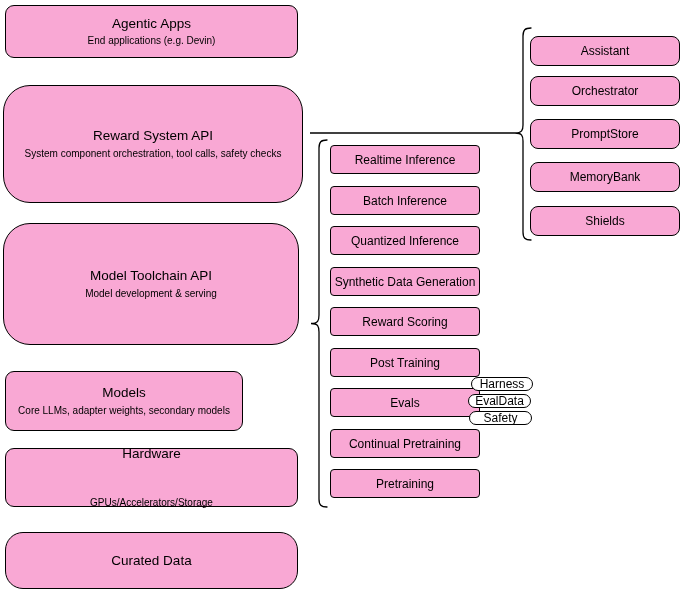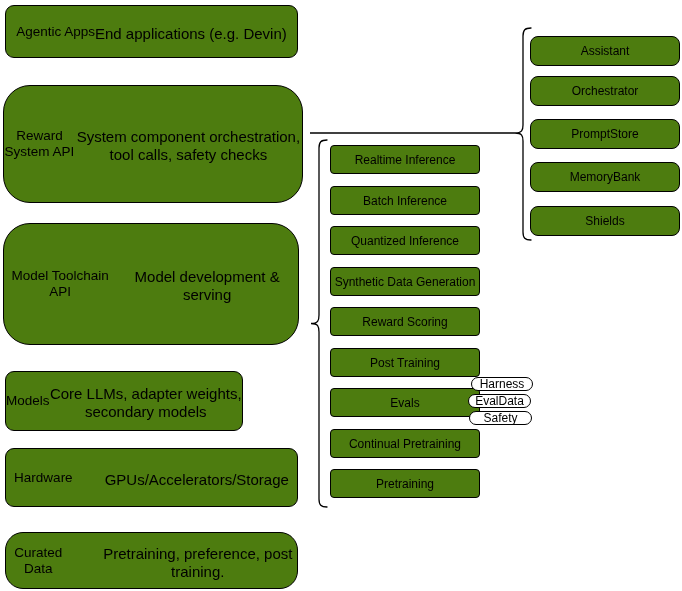--- a/index.html
+++ b/index.html
@@ -7,32 +7,32 @@
     position: relative;
     width: 682px;
     height: 591px;
     background: #ffffff;
     font-family: "Liberation Sans", sans-serif;
     color: #000000;
     overflow: hidden;
   }
   .node {
     position: absolute;
-    background: #4d7c0f;
+    background: #f9a8d4;
     border: 1.3px solid #000000;
     box-sizing: border-box;
     display: flex;
-    flex-direction: row;
+    flex-direction: column;
     align-items: center;
     justify-content: center;
     text-align: center;
     z-index: 1;
   }
   .ltitle { font-size: 13.5px; line-height: 1.15; }
-  .lsub   { font-size: 15px;  line-height: 1.2; margin-top: 4px; }
+  .lsub   { font-size: 10px;  line-height: 1.2; margin-top: 4px; }
   .mbox   { left: 330px; width: 150px; height: 29px; border-radius: 4px; font-size: 12px; white-space: nowrap; }
   .rbox   { left: 530px; width: 150px; height: 30px; border-radius: 8px; font-size: 12px; white-space: nowrap; }
   .pill {
     position: absolute;
     background: #ffffff;
     border: 1.3px solid #000000;
     box-sizing: border-box;
     border-radius: 8px;
     font-size: 12px;
     line-height: 1;
@@ -81,21 +81,20 @@
     <div class="lsub">Core LLMs, adapter weights, secondary models</div>
   </div>
 
   <div class="node b-hardware">
     <div class="ltitle">Hardware</div>
     <div class="lsub">GPUs/Accelerators/Storage</div>
   </div>
 
   <div class="node b-data">
     <div class="ltitle">Curated Data</div>
-    <div class="lsub">Pretraining, preference, post training.</div>
   </div>
 
   <div class="node mbox" style="top:145px">Realtime Inference</div>
   <div class="node mbox" style="top:186px">Batch Inference</div>
   <div class="node mbox" style="top:226px">Quantized Inference</div>
   <div class="node mbox" style="top:267px">Synthetic Data Generation</div>
   <div class="node mbox" style="top:307px">Reward Scoring</div>
   <div class="node mbox" style="top:348px">Post Training</div>
   <div class="node mbox" style="top:388px">Evals</div>
   <div class="node mbox" style="top:429px">Continual Pretraining</div>

